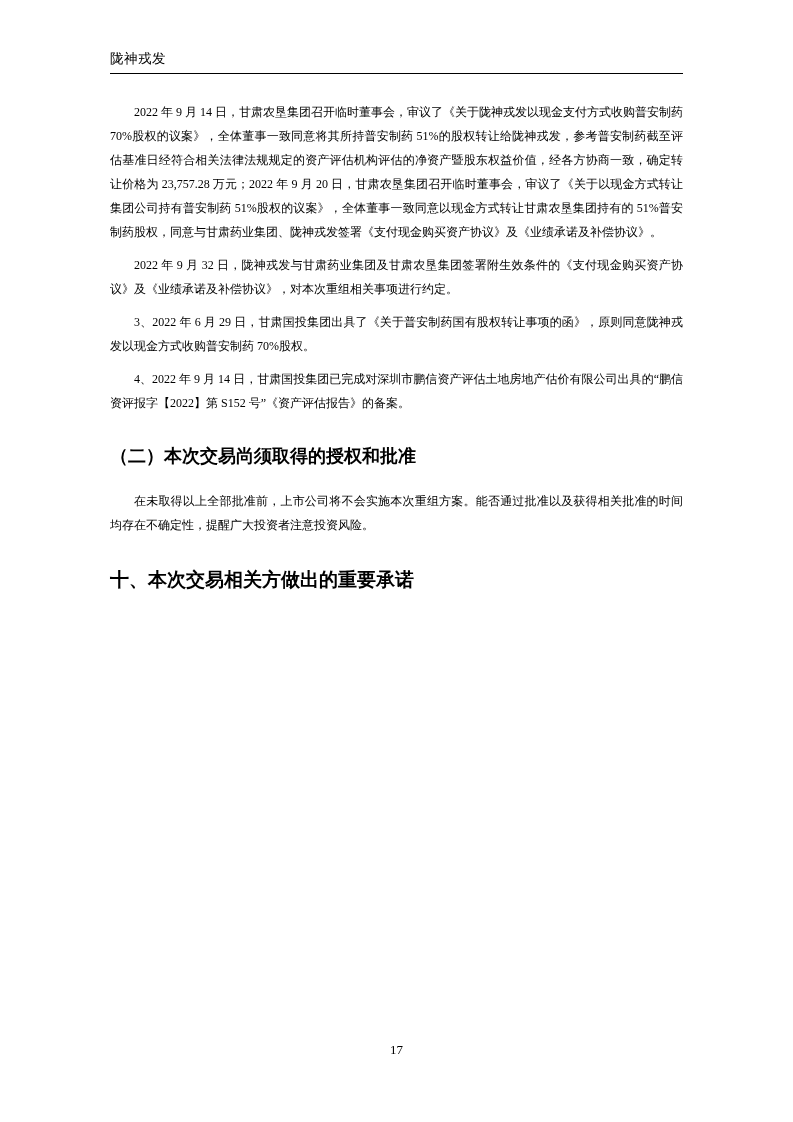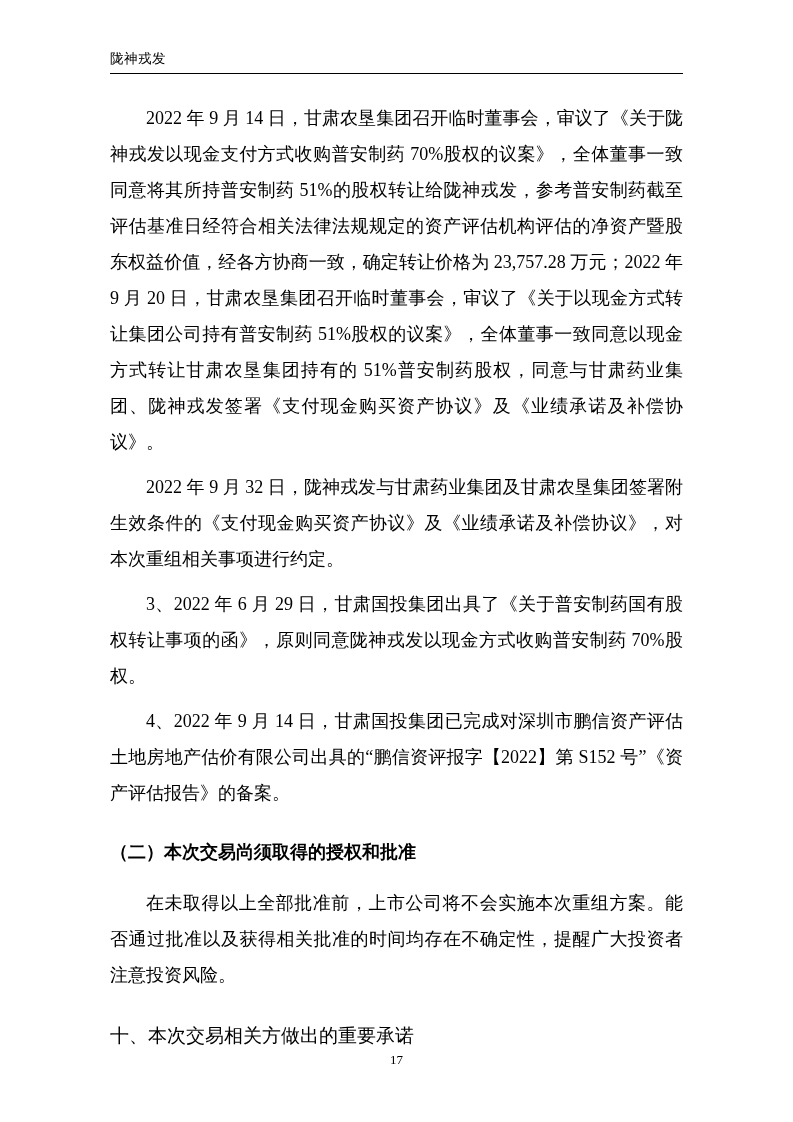--- a/index.html
+++ b/index.html
@@ -20,47 +20,47 @@
     justify-content: space-between;
     align-items: flex-end;
     font-size: 13.5px;
     padding-bottom: 5px;
     border-bottom: 1px solid #000000;
   }
   .doc-header .hdr-left { letter-spacing: 0.5px; }
   .doc-header .hdr-right { letter-spacing: 0.3px; }
   .doc-body { padding-top: 26px; }
   p.body-para {
-    font-size: 18px;
+    font-size: 12px;
     line-height: 2;
     text-align: justify;
     text-indent: 2em;
     margin-bottom: 9px;
   }
   h3.section-heading {
     font-family: "Liberation Sans", "DejaVu Sans", sans-serif;
     font-size: 18px;
     font-weight: bold;
     line-height: 2.2;
     text-align: justify;
     margin-top: 22px;
     margin-bottom: 12px;
   }
   h2.chapter-heading {
     font-family: "Liberation Sans", "DejaVu Sans", sans-serif;
     font-size: 19px;
-    font-weight: normal;
+    font-weight: bold;
     line-height: 1.6;
     margin-top: 28px;
     margin-bottom: 14px;
   }
   .doc-footer {
     position: absolute;
     left: 0;
-    bottom: 54px;
+    bottom: 64px;
     width: 100%;
     text-align: center;
     font-size: 13px;
   }
 </style>
 </head>
 <body>
 
 <div class="page">
 

